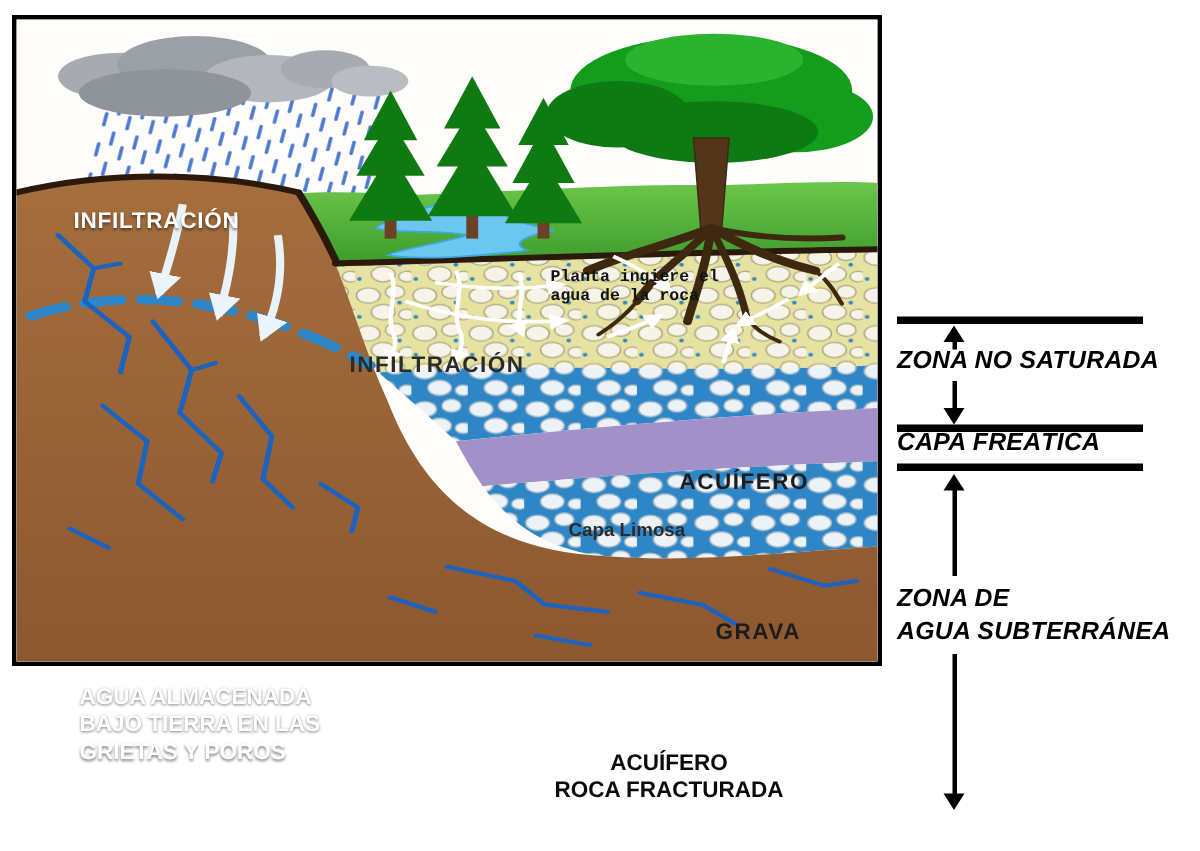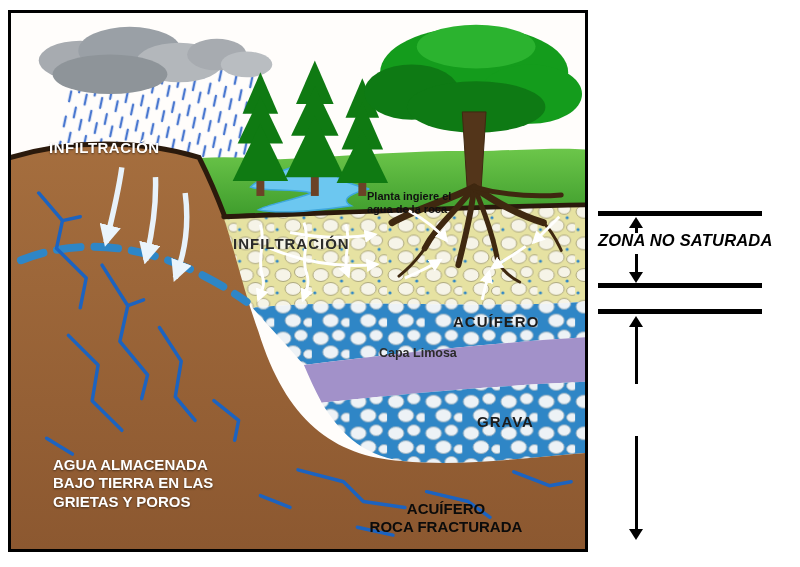--- a/index.html
+++ b/index.html
@@ -1,18 +1,18 @@
 <!DOCTYPE html>
 <html><head>
 <meta charset="utf-8">
 <style>
   html,body{margin:0;padding:0;background:#fff;}
   .stage{position:relative;width:800px;height:567px;background:#ffffff;overflow:hidden;
          font-family:"Liberation Sans",sans-serif;}
-  .dbox{position:absolute;left:8px;top:10px;width:580px;height:542px;border:3px solid #000;
+  .dbox{position:absolute;left:8px;top:10px;width:580px;height:434px;border:3px solid #000;
         box-sizing:border-box;background:#fffdfb;}
   .dbox svg{display:block;width:100%;height:100%;}
   .lbl{position:absolute;line-height:1.22;}
   .w{color:#ffffff;font-weight:bold;text-shadow:0 1px 2px rgba(0,0,0,.5);}
   .d{color:#1c1c1c;font-weight:bold;}
   .pre{white-space:pre-line;}
   .anno{position:absolute;left:0;top:0;width:800px;height:567px;pointer-events:none;font-style:italic;}
   .bar{position:absolute;left:598px;width:164px;height:5px;background:#000;}
   .vl{position:absolute;left:635px;width:3px;background:#000;}
   .ah{position:absolute;width:0;height:0;border-left:7px solid transparent;border-right:7px solid transparent;}
@@ -165,21 +165,21 @@
         <path d="M290,462 L336,474 L356,494 L398,500"></path>
         <path d="M420,484 L462,494 L484,510"></path>
         <path d="M508,464 L544,478 L566,474"></path>
         <path d="M350,520 L386,528"></path>
         <path d="M252,488 L282,500"></path>
       </g>
     </svg>
 
     <div class="lbl w" style="left:38px;top:126px;font-size:15px;letter-spacing:.5px;">INFILTRACIÓN</div>
     <div class="lbl d" style="left:222px;top:222px;font-size:15px;letter-spacing:1px;color:#2b2b2b;">INFILTRACIÓN</div>
-    <div class="lbl pre" style="left:356px;top:177px;font-size:11px;color:#111;font-weight:bold;">Planta ingiere el
+    <div class="lbl pre" style="left:356px;top:166px;font-size:11px;color:#111;font-weight:bold;font-family:Liberation Mono, monospace;">Planta ingiere el
 agua de la roca</div>
     <div class="lbl d" style="left:442px;top:300px;font-size:15px;letter-spacing:1px;">ACUÍFERO</div>
     <div class="lbl" style="left:368px;top:333px;font-size:12.5px;color:#2b2b2b;font-weight:bold;">Capa Limosa</div>
     <div class="lbl d" style="left:466px;top:400px;font-size:15px;letter-spacing:1px;">GRAVA</div>
     <div class="lbl w pre" style="left:42px;top:443px;width:225px;text-align:left;font-size:15px;">AGUA ALMACENADA
 BAJO TIERRA EN LAS
 GRIETAS Y POROS</div>
     <div class="lbl pre" style="left:335px;top:487px;width:200px;text-align:center;font-size:15px;color:#0b0b0b;font-weight:bold;">ACUÍFERO
 ROCA FRACTURADA</div>
   </div>
@@ -193,14 +193,17 @@
     <div class="vl" style="top:227px;height:6px"></div>
     <div class="vl" style="top:254px;height:19px"></div>
     <div class="ah down" style="left:629px;top:272px"></div>
 
     <div class="ah up" style="left:629px;top:316px"></div>
     <div class="vl" style="top:326px;height:58px"></div>
     <div class="vl" style="top:436px;height:94px"></div>
     <div class="ah down" style="left:629px;top:529px"></div>
 
     <div class="atext" style="left:598px;top:231px">ZONA NO SATURADA</div>
+    <div class="atext" style="left:598px;top:286px">CAPA FREÁTICA</div>
+    <div class="atext" style="left:598px;top:388px;white-space:pre-line;line-height:1.35;">ZONA DE
+AGUA SUBTERRÁNEA</div>
   </div>
 </div>
 
 </body></html>

